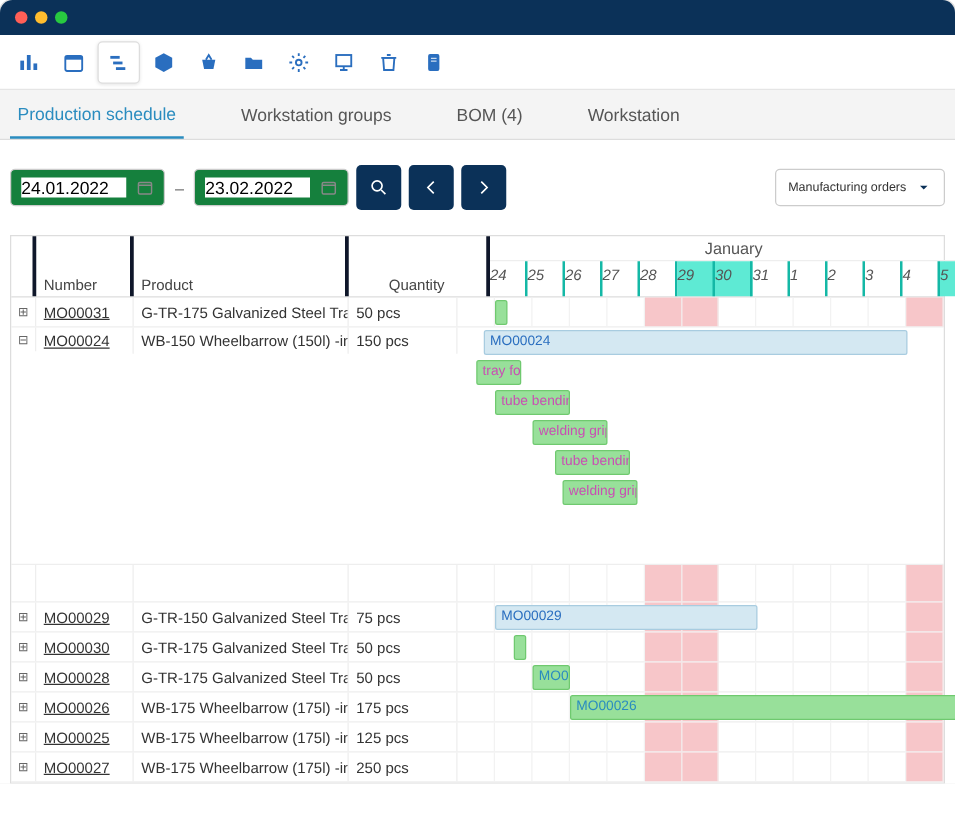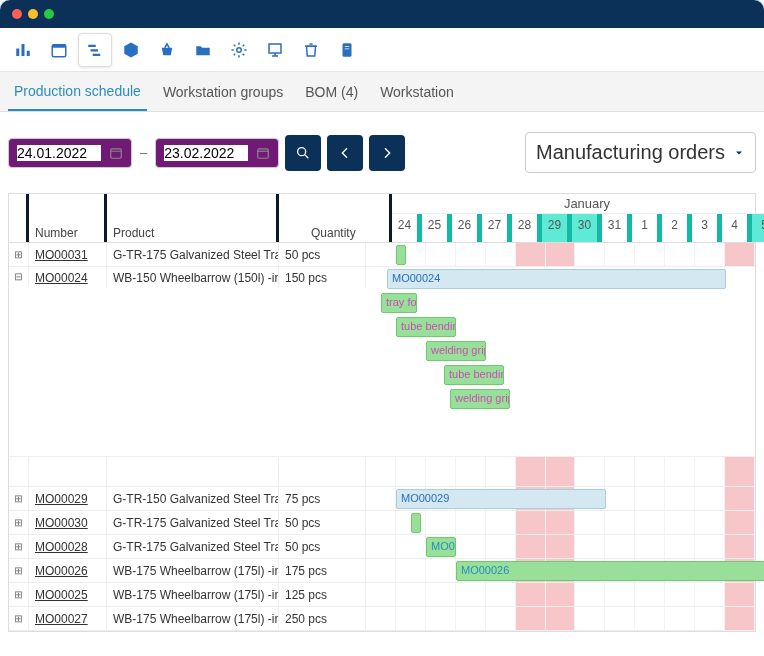--- a/index.html
+++ b/index.html
@@ -9,46 +9,46 @@
 .dot { width: 10px; height: 10px; border-radius: 50%; }
 .dot.red { background: #ff5f57; }
 .dot.yellow { background: #ffbd2e; }
 .dot.green { background: #28c940; }
 
 .iconbar { background: #fff; border-bottom: 1px solid #e5e5e5; display: flex; align-items: center; padding: 4px 6px; gap: 2px; height: 44px; }
 .iconbtn { width: 34px; height: 34px; display: flex; align-items: center; justify-content: center; color: #2a6ebf; border-radius: 4px; cursor: pointer; }
 .iconbtn.active { background: #fff; box-shadow: 0 1px 3px rgba(0,0,0,0.1); border: 1px solid #ddd; }
 .iconbtn svg { width: 18px; height: 18px; fill: #2a6ebf; }
 
-.tabs { background: #f4f4f4; display: flex; align-items: center; padding: 0 8px; height: 40px; gap: 10px; border-bottom: 1px solid #ddd; }
+.tabs { background: #f4f4f4; display: flex; align-items: center; padding: 0 8px; height: 40px; gap: 40px; border-bottom: 1px solid #ddd; }
 .tab { cursor: pointer; color: #555; font-size: 14px; padding: 10px 6px; }
 .tab.active { color: #2a8cbf; border-bottom: 2px solid #2a8cbf; }
 
 .toolbar { display: flex; align-items: center; padding: 20px 8px 14px 8px; gap: 6px; }
-.date-input { display: flex; align-items: center; border: 1px solid #ccc; border-radius: 4px; padding: 6px 8px; gap: 8px; font-size: 14px; background: #701a75; }
+.date-input { display: flex; align-items: center; border: 1px solid #ccc; border-radius: 4px; padding: 6px 8px; gap: 8px; font-size: 14px; background: #15803d; }
 .date-input input { border: none; outline: none; width: 84px; font-size: 14px; font-family: inherit; }
 .sep { margin: 0 2px; color: #666; }
 .sqbtn { width: 36px; height: 36px; background: #0b3158; color: #fff; border-radius: 4px; display: flex; align-items: center; justify-content: center; cursor: pointer; }
 .sqbtn svg { width: 16px; height: 16px; fill: #fff; }
 .spacer { flex: 1; }
-.dropdown { border: 1px solid #ccc; border-radius: 4px; padding: 8px 10px; font-size: 20px; display: flex; align-items: center; gap: 8px; cursor: pointer; background: #fff; color: #333; }
+.dropdown { border: 1px solid #ccc; border-radius: 4px; padding: 8px 10px; font-size: 10px; display: flex; align-items: center; gap: 8px; cursor: pointer; background: #fff; color: #333; }
 .dropdown svg { width: 12px; height: 12px; fill: #0b3158; }
 
 .grid { position: relative; border: 1px solid #ddd; margin: 6px 8px 0 8px; }
 .ghead { display: flex; border-bottom: 1px solid #ddd; }
 .left-cols { display: flex; flex: 0 0 357px; }
 .col-exp { width: 20px; }
 .col-num { width: 78px; }
 .col-prod { width: 172px; }
 .col-qty { width: 87px; margin-left: 26px; }
 .hcell { border-right: 3px solid #0f172a; padding: 2px 6px; font-size: 12px; min-height: 48px; display: flex; flex-direction: column; justify-content: flex-end; color: #444; }
 .month-row { text-align: center; font-size: 13px; color: #555; padding: 2px 0; border-bottom: 1px solid #eee; }
 .right-head { flex: 1; display: flex; flex-direction: column; }
 .days { display: flex; flex: 1; }
-.daycell { width: 30px; border-right: 5px solid #14b8a6; text-align: center; font-size: 12px; color: #555; padding: 4px 0; }
+.daycell { width: 30px; border-right: 2px solid #14b8a6; font-size: 12px; color: #555; padding: 4px 0; font-style: italic; }
 .daycell.weekend { background: #5eead4; color: #555; }
 
 .row { display: flex; border-bottom: 1px solid #eee; min-height: 24px; position: relative; }
 .cell { border-right: 1px solid #eee; padding: 3px 6px; font-size: 12px; overflow: hidden; white-space: nowrap; display: flex; align-items: center; }
 .exp { width: 20px; justify-content: center; cursor: pointer; color: #666; font-size: 10px; }
 .num { width: 78px; text-decoration: underline; cursor: pointer; }
 .prod { width: 172px; }
 .qty { width: 87px; }
 .gantt { flex: 1; position: relative; }
 .gantt-bg { position: absolute; top: 0; bottom: 0; left: 0; right: 0; display: flex; }

